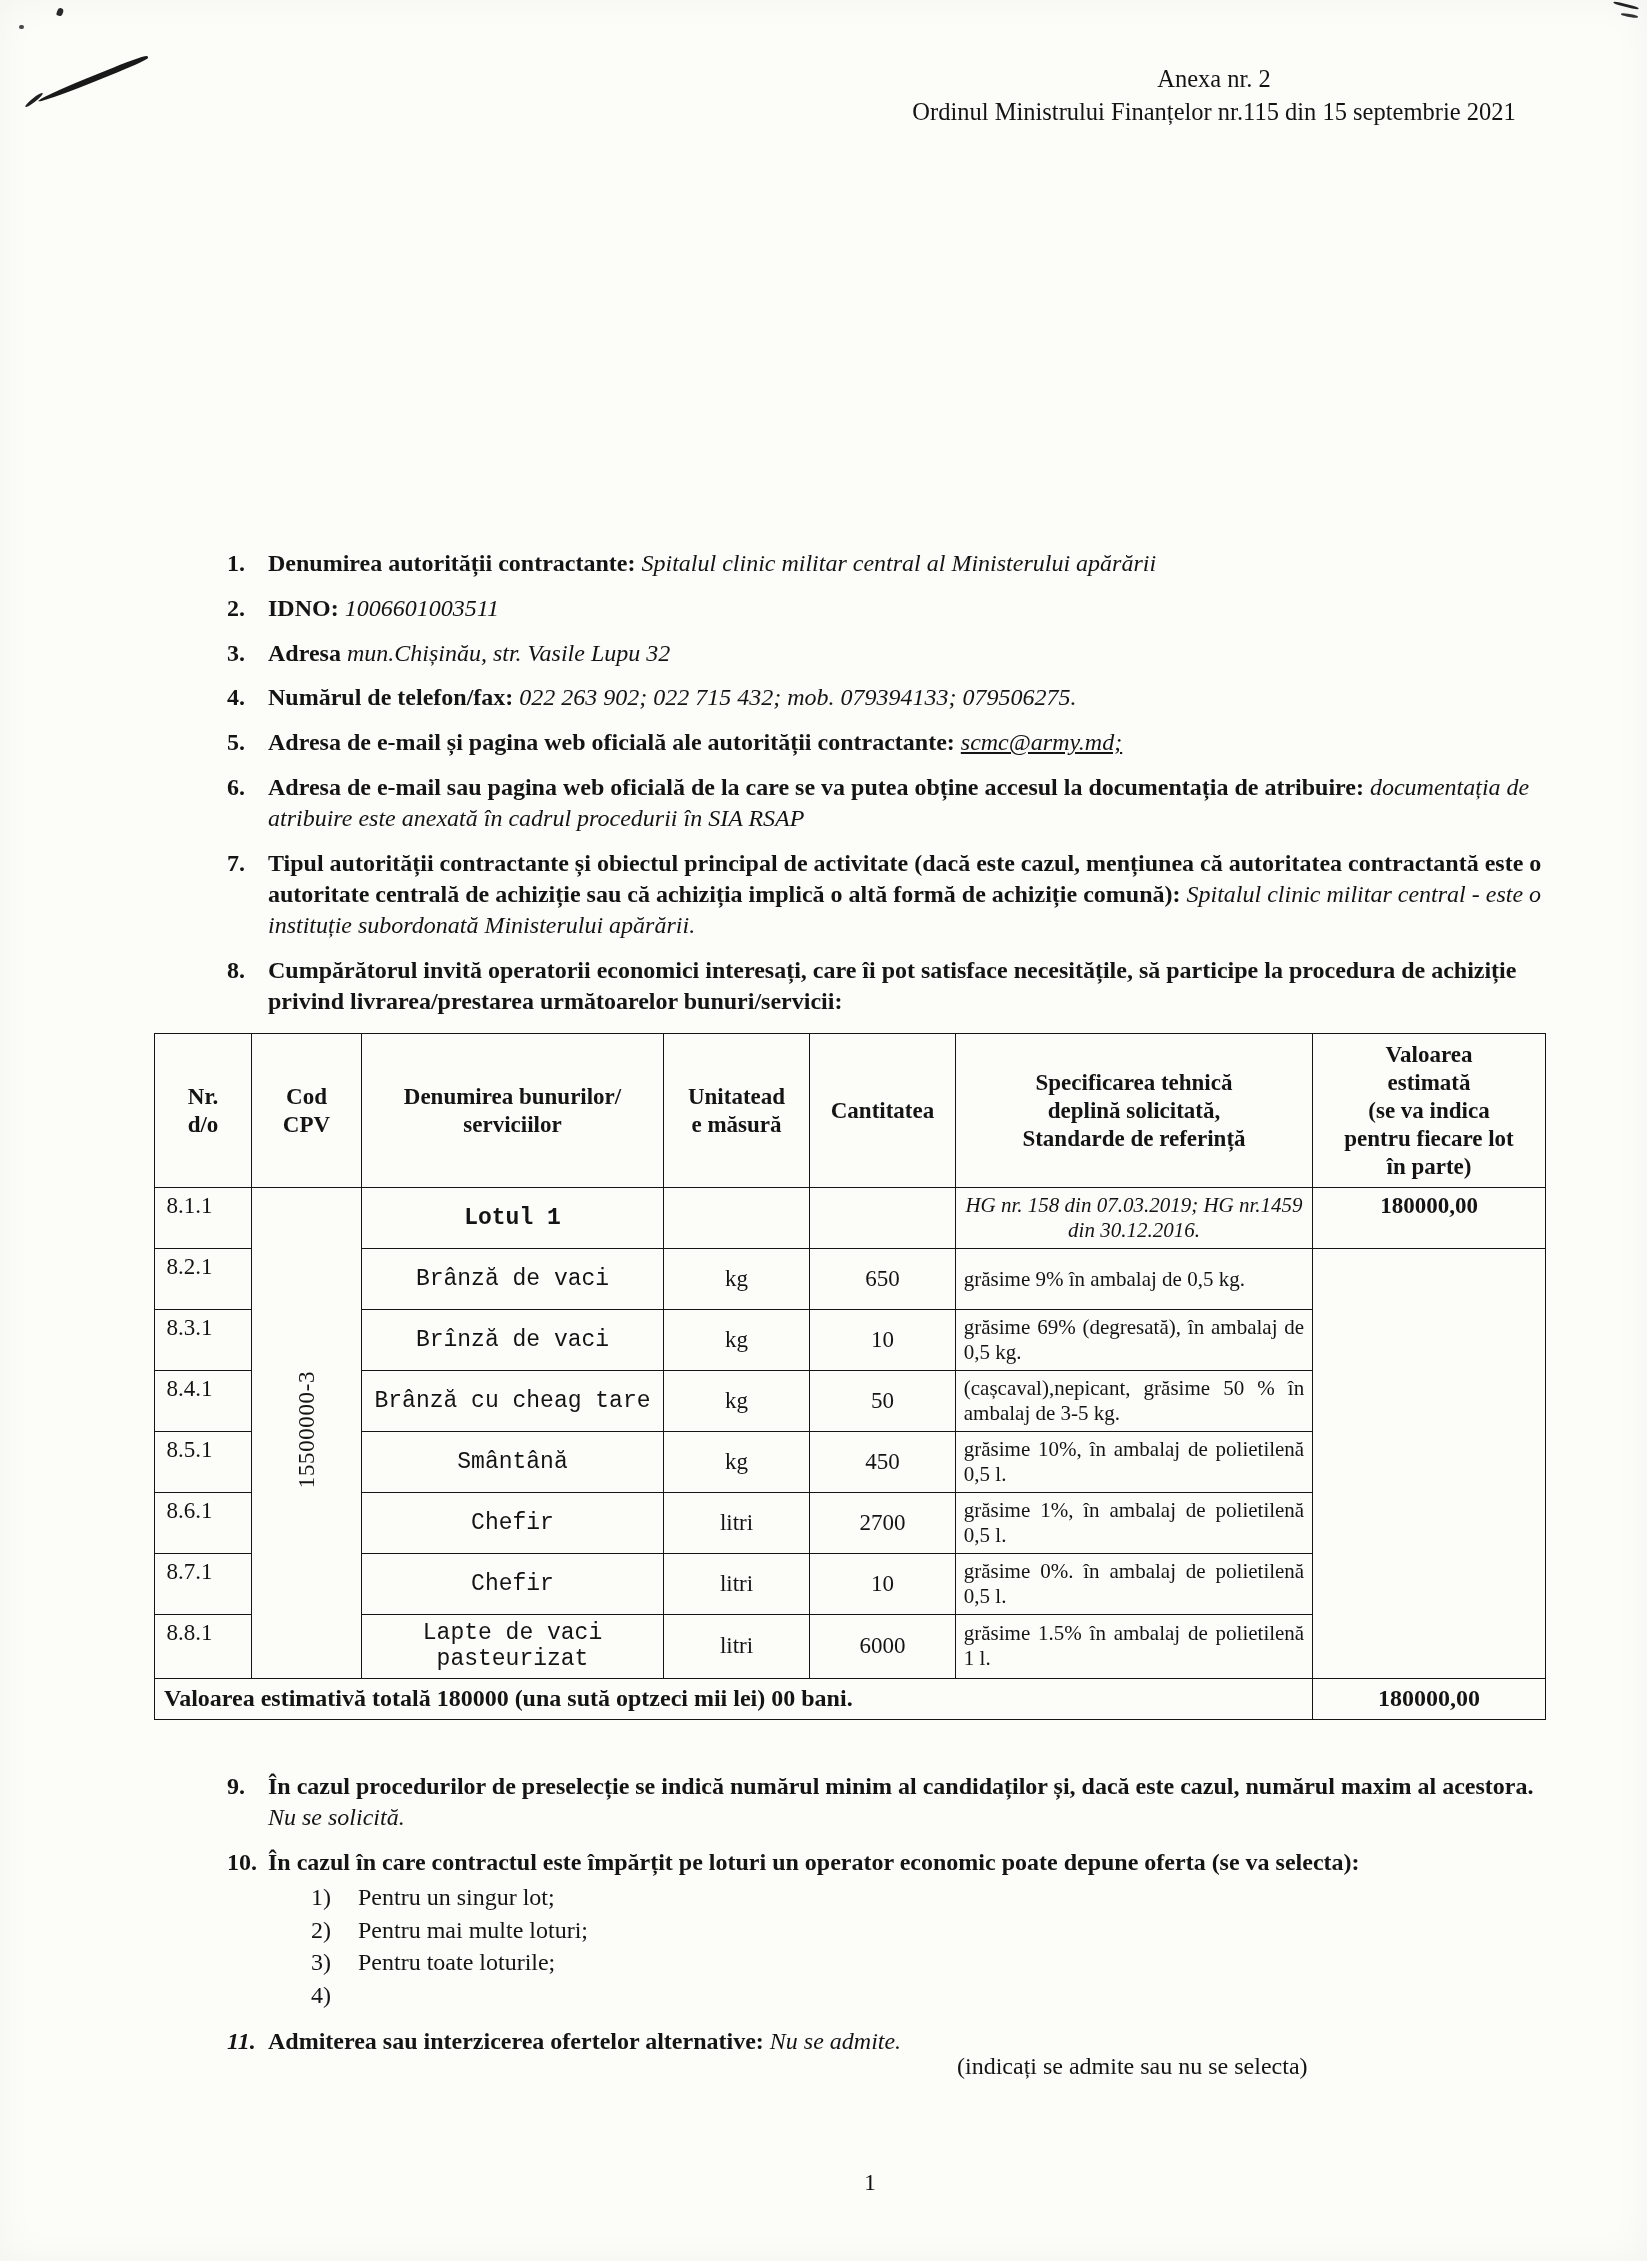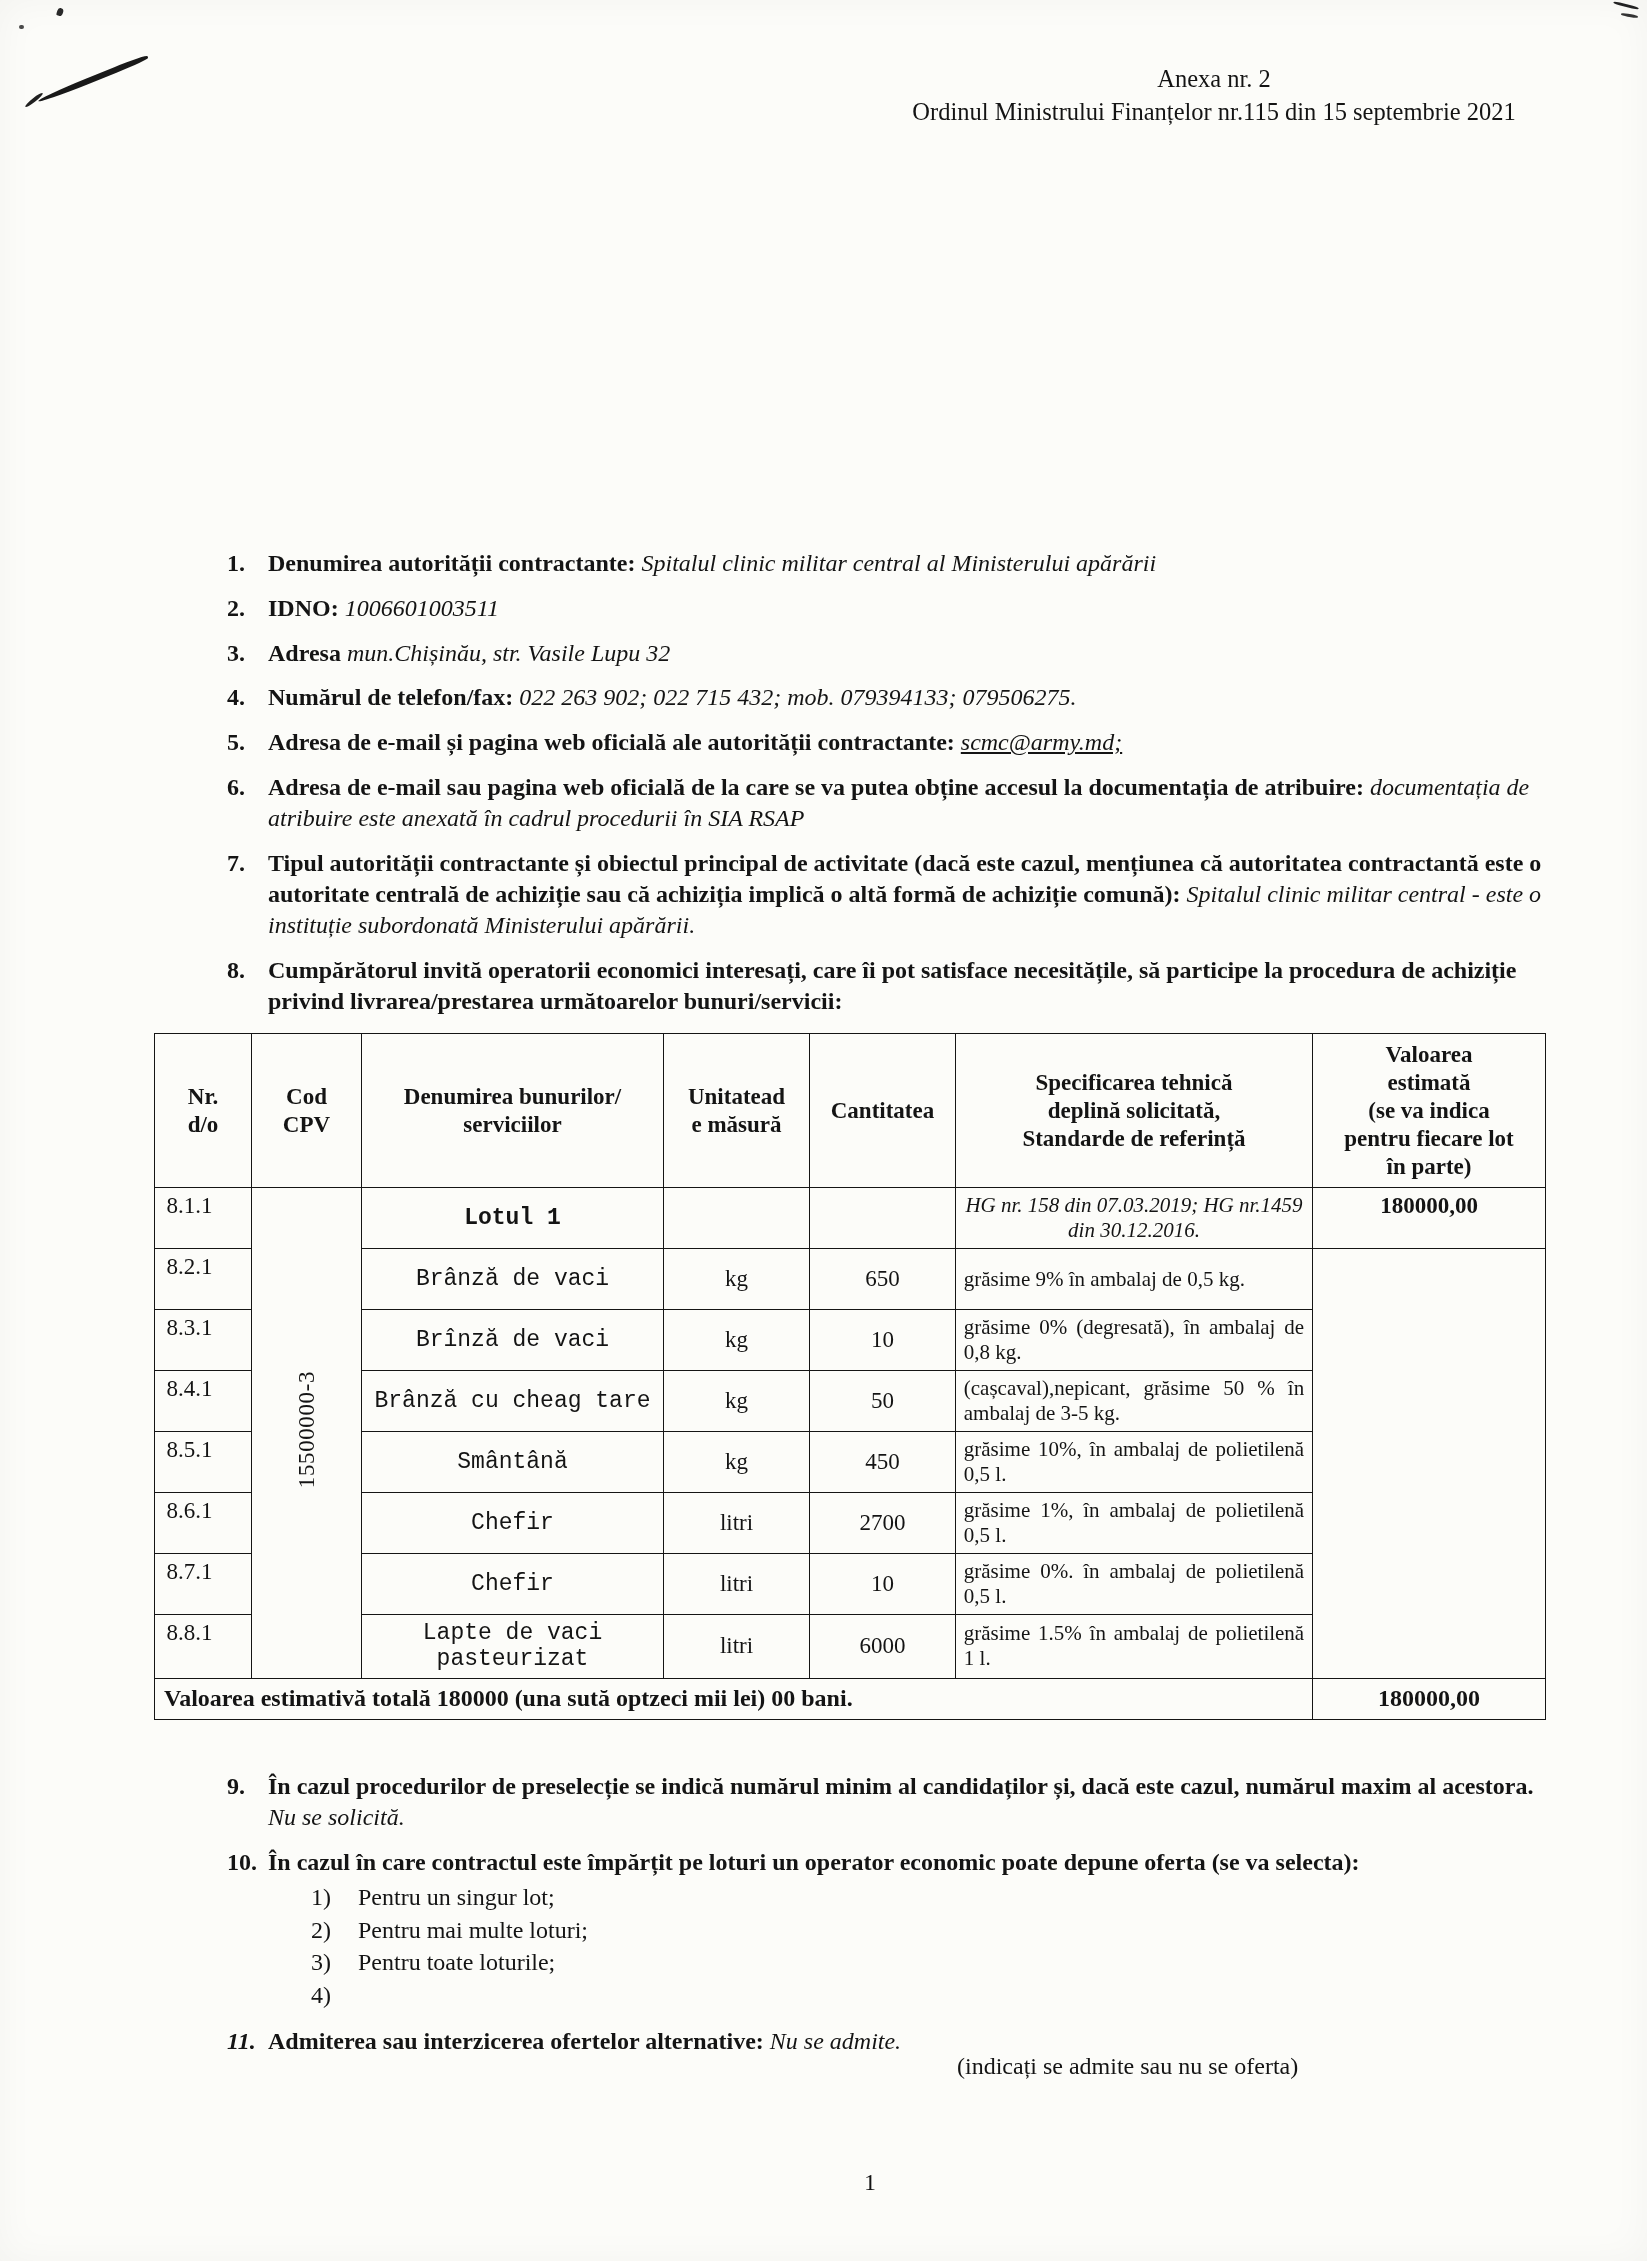--- a/index.html
+++ b/index.html
@@ -174,21 +174,21 @@
         <td class="unit">kg</td>
         <td class="qty">650</td>
         <td class="spec">grăsime 9% în ambalaj de 0,5 kg.</td>
         <td class="vempty" rowspan="7"></td>
       </tr>
       <tr class="datarow">
         <td class="nr">8.3.1</td>
         <td class="name">Brînză de vaci</td>
         <td class="unit">kg</td>
         <td class="qty">10</td>
-        <td class="spec">grăsime 0% (degresată), în ambalaj de 0,8 kg.</td>
+        <td class="spec">grăsime 69% (degresată), în ambalaj de 0,5 kg.</td>
       </tr>
       <tr class="datarow">
         <td class="nr">8.4.1</td>
         <td class="name">Brânză cu cheag tare</td>
         <td class="unit">kg</td>
         <td class="qty">50</td>
         <td class="spec">(cașcaval),nepicant, grăsime 50 % în ambalaj de 3-5 kg.</td>
       </tr>
       <tr class="datarow">
         <td class="nr">8.5.1</td>
@@ -254,18 +254,18 @@
         </div>
       </div>
     </div>
     <div class="item">
       <span class="num it">11.</span>
       <div class="body"><span class="lbl">Admiterea sau interzicerea ofertelor alternative:</span>
         <span class="val">Nu se admite.</span></div>
     </div>
   </div>
 
-  <div class="hint">(indicați se admite sau nu se oferta)</div>
+  <div class="hint">(indicați se admite sau nu se selecta)</div>
 
   <div class="page-number">1</div>
 
 </div>
 
 
 </body></html>

